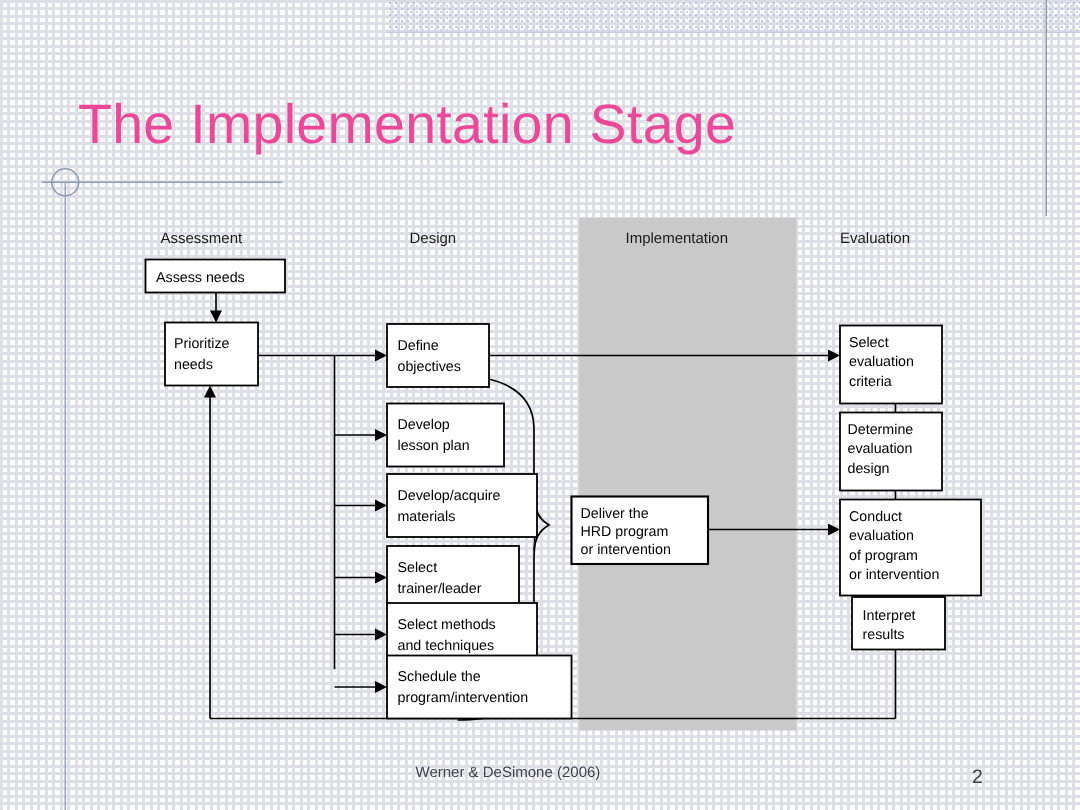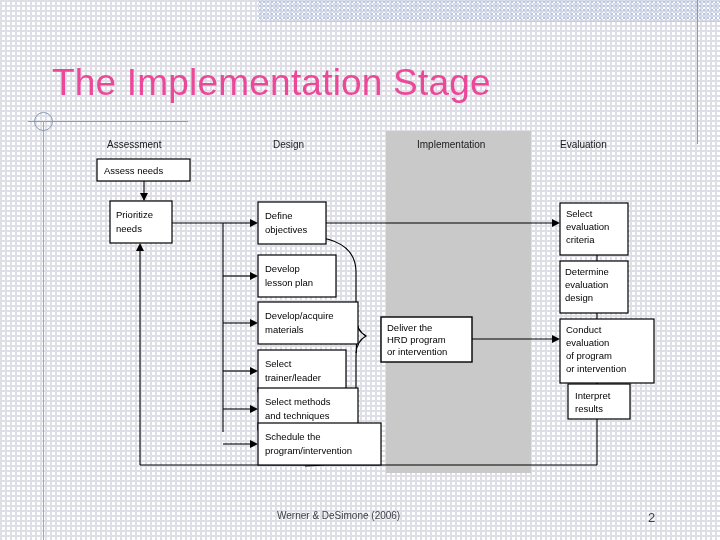--- a/index.html
+++ b/index.html
@@ -64,21 +64,21 @@
   #footer-source{
     position:absolute;left:277px;top:510px;
     font-size:10px;color:#3f3f4a;
   }
   #footer-page{
     position:absolute;left:648px;top:510px;
     font-size:13px;color:#3f3f4a;
   }
   
   #figure{
-    position:absolute;left:90px;top:131px;width:580px;height:348px;text-align:right;
+    position:absolute;left:90px;top:145px;width:580px;height:348px;text-align:right;
   }
   #figure svg{display:block;}
   .box-text{
     font-family:"Liberation Sans", sans-serif;
     font-size:9.5px;fill:#000000;
   }
   .col-head{
     font-family:"Liberation Sans", sans-serif;
     font-size:10px;fill:#1a1a1a;
   }

